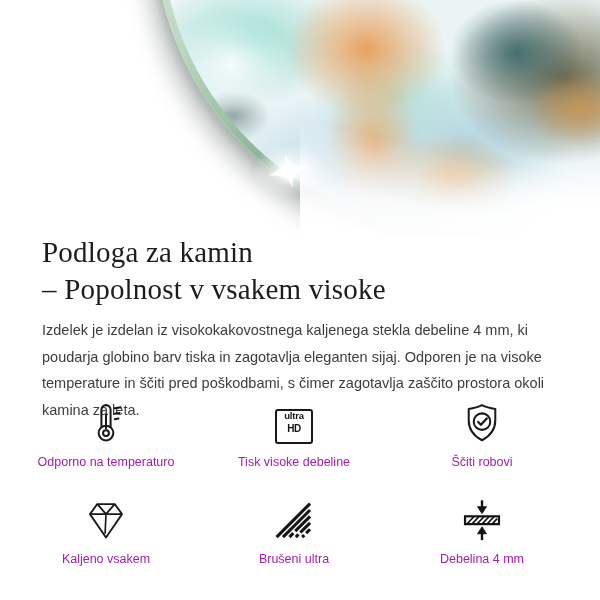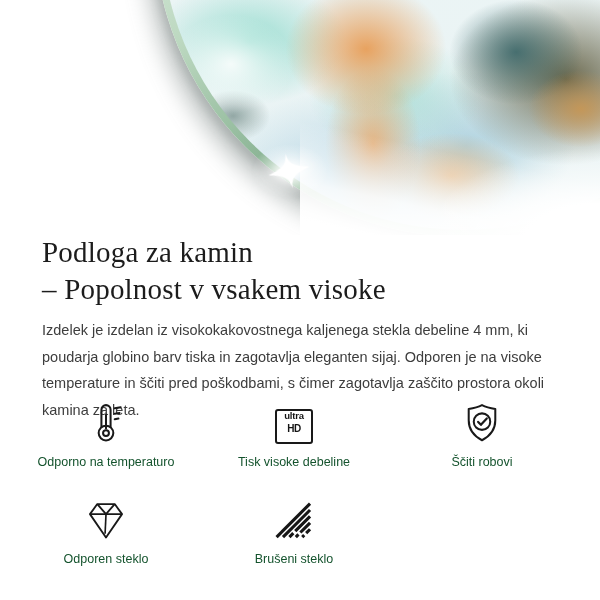--- a/index.html
+++ b/index.html
@@ -65,21 +65,21 @@
     margin:9px 0 4px 0;width:532px;
     font-size:14.5px;line-height:26.5px;color:#3d3d3d;
   }
   
   .features{
     position:absolute;left:12px;top:396px;width:564px;
     display:grid;grid-template-columns:1fr 1fr 1fr;row-gap:24px;
   }
   .feature{display:flex;flex-direction:column;align-items:center;}
   .icon-wrap{height:50px;display:flex;align-items:flex-end;justify-content:center;}
-  .feature-label{margin-top:9px;font-size:12.5px;color:#14532d;}
+  .feature-label{margin-top:9px;font-size:12.5px;color:#a21caf;}
   .uhd-badge{
     width:34px;height:31px;border:2.5px solid #191919;border-radius:3px;
     display:flex;flex-direction:column;align-items:center;justify-content:flex-start;
     color:#141414;margin-bottom:2px;
   }
   .uhd-top{font-size:9.5px;font-weight:600;line-height:10px;letter-spacing:-.2px;}
   .uhd-bottom{font-size:10px;font-weight:700;line-height:15px;letter-spacing:-.5px;}
   svg{display:block;}
 </style>
 </head>
@@ -143,30 +143,50 @@
 
   <div class="feature">
     <div class="icon-wrap">
       <svg width="46" height="44" viewBox="0 0 48 48" fill="none" stroke="#191919" stroke-width="2" stroke-linejoin="round">
         <path d="M6.5 16.5 L14.5 5.5 H33.5 L41.5 16.5 L24 42 Z"></path>
         <line x1="6.5" y1="16.5" x2="41.5" y2="16.5"></line>
         <path d="M14.5 5.5 L24 16.5 L33.5 5.5"></path>
         <line x1="24" y1="16.5" x2="23" y2="38" stroke-width="1.8"></line>
       </svg>
     </div>
-    <span class="feature-label">Odporen steklo</span>
+    <span class="feature-label">Kaljeno vsakem</span>
   </div>
 
   <div class="feature">
     <div class="icon-wrap">
       <svg width="44" height="44" viewBox="0 0 48 48" stroke="#161616" stroke-width="3.4" fill="none">
         <line x1="5" y1="41.5" x2="41.5" y2="5"></line>
         <line x1="12" y1="41.5" x2="41.5" y2="12"></line>
         <line x1="19" y1="41.5" x2="41.5" y2="19" stroke-dasharray="6 3 40"></line>
         <line x1="26" y1="41.5" x2="41.5" y2="26" stroke-dasharray="4 3 30"></line>
         <line x1="33" y1="41.5" x2="41.5" y2="33" stroke-dasharray="3 3 20"></line>
       </svg>
     </div>
-    <span class="feature-label">Brušeni steklo</span>
+    <span class="feature-label">Brušeni ultra</span>
   </div>
 
+  <div class="feature">
+    <div class="icon-wrap">
+      <svg width="44" height="46" viewBox="0 0 48 48" fill="#111111" stroke="#111111">
+        <line x1="24" y1="2.5" x2="24" y2="10" stroke-width="2.6"></line>
+        <polygon points="19.2,9.5 28.8,9.5 24,17" stroke-width="1"></polygon>
+        <rect x="5.5" y="20" width="37" height="8.5" fill="none" stroke-width="2.4"></rect>
+        <g stroke-width="1.8">
+          <line x1="8" y1="28" x2="15" y2="20.5"></line>
+          <line x1="13.5" y1="28" x2="20.5" y2="20.5"></line>
+          <line x1="19" y1="28" x2="26" y2="20.5"></line>
+          <line x1="24.5" y1="28" x2="31.5" y2="20.5"></line>
+          <line x1="30" y1="28" x2="37" y2="20.5"></line>
+          <line x1="35.5" y1="28" x2="40.5" y2="22.5"></line>
+        </g>
+        <polygon points="19.2,39 28.8,39 24,31.5" stroke-width="1"></polygon>
+        <line x1="24" y1="38.5" x2="24" y2="46" stroke-width="2.6"></line>
+      </svg>
+    </div>
+    <span class="feature-label">Debelina 4 mm</span>
+  </div>
 
 </div>
 
 </body></html>

